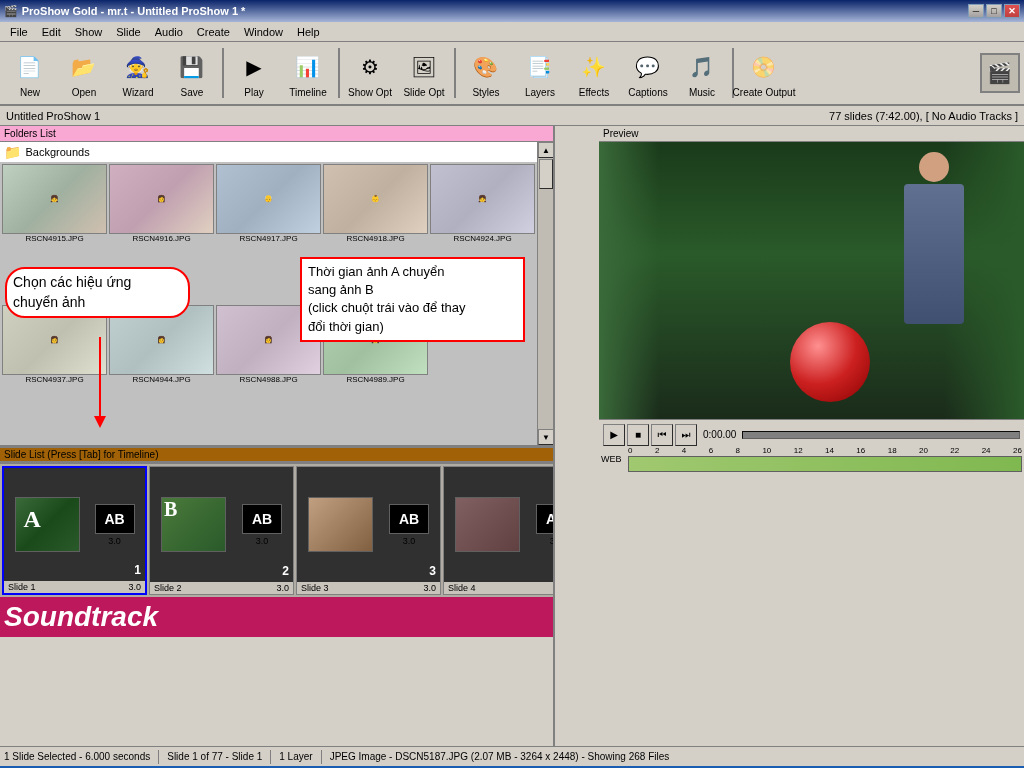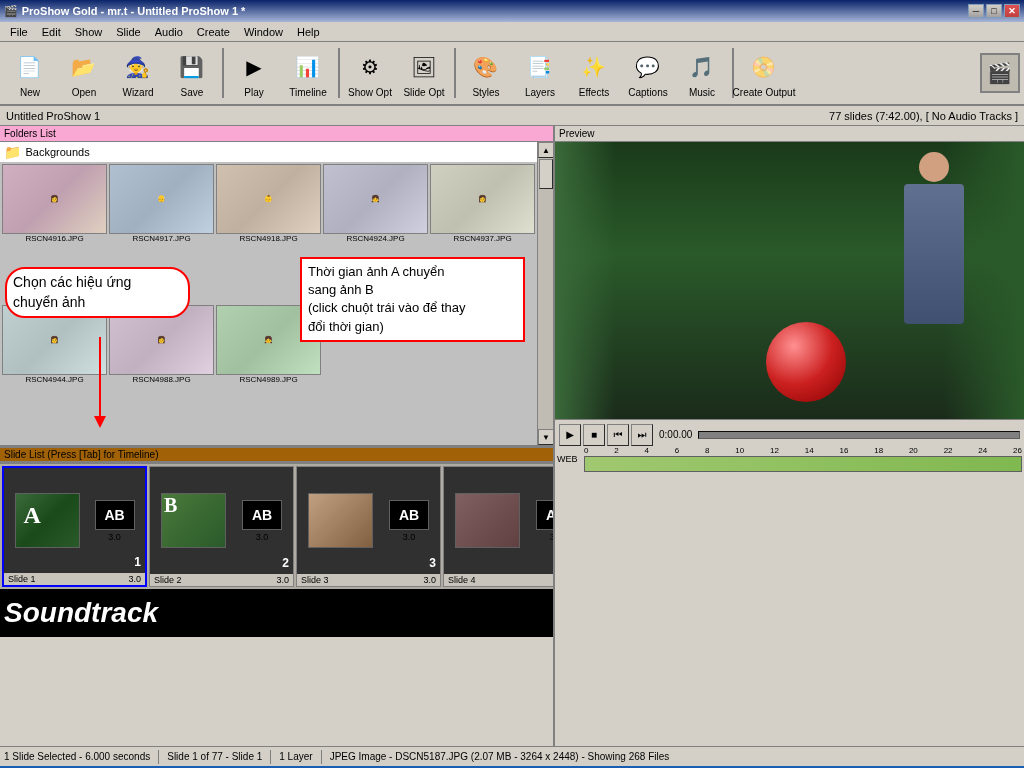--- a/index.html
+++ b/index.html
@@ -142,21 +142,21 @@
       border: 2px solid red;
       background: white;
       padding: 4px 6px;
       font-size: 13px;
       color: #000;
       line-height: 1.4;
       font-weight: normal;
     }
     
     
-    #right-panel { flex: 1; display: flex; flex-direction: column; background: #d4d0c8; }
+    #right-panel { flex: 1; display: flex; flex-direction: column; background: #d4d0c8; margin-left: 44px; }
     #preview-header {
       height: 16px;
       background: #d4d0c8;
       padding: 0 4px;
       font-size: 10px;
       display: flex;
       align-items: center;
       border-bottom: 1px solid #808080;
     }
     #preview-screen {
@@ -304,22 +304,22 @@
       position: absolute;
       right: 4px;
       bottom: 4px;
       color: white;
       font-size: 12px;
       font-weight: bold;
     }
     
     
     #soundtrack-area {
-      height: 48px;
-      background: #000000;
+      height: 40px;
+      background: #be185d;
       display: flex;
       align-items: center;
       padding: 12px 4px;
       gap: 10px;
     }
     .soundtrack-label {
       color: white;
       font-size: 28px;
       font-weight: bold;
       font-style: italic;
@@ -473,20 +473,26 @@
         <span>Folders List</span>
       </div>
       <div class="folders-with-scroll">
         <div id="folders-content">
           <div id="folders-tree">
             <span class="folder-icon">📁</span>
             <span>Backgrounds</span>
           </div>
 
           <div id="thumbnails-area">
+            <div class="thumb-item">
+              <div class="thumb-placeholder t2">
+                <span style="font-size:7px;color:#706060;">👧</span>
+              </div>
+              <div class="thumb-label">RSCN4915.JPG</div>
+            </div>
             <div class="thumb-item">
               <div class="thumb-placeholder t3">
                 <span style="font-size:7px;color:#706070;">👩</span>
               </div>
               <div class="thumb-label">RSCN4916.JPG</div>
             </div>
             <div class="thumb-item">
               <div class="thumb-placeholder t4">
                 <span style="font-size:7px;color:#607080;">👴</span>
               </div>

